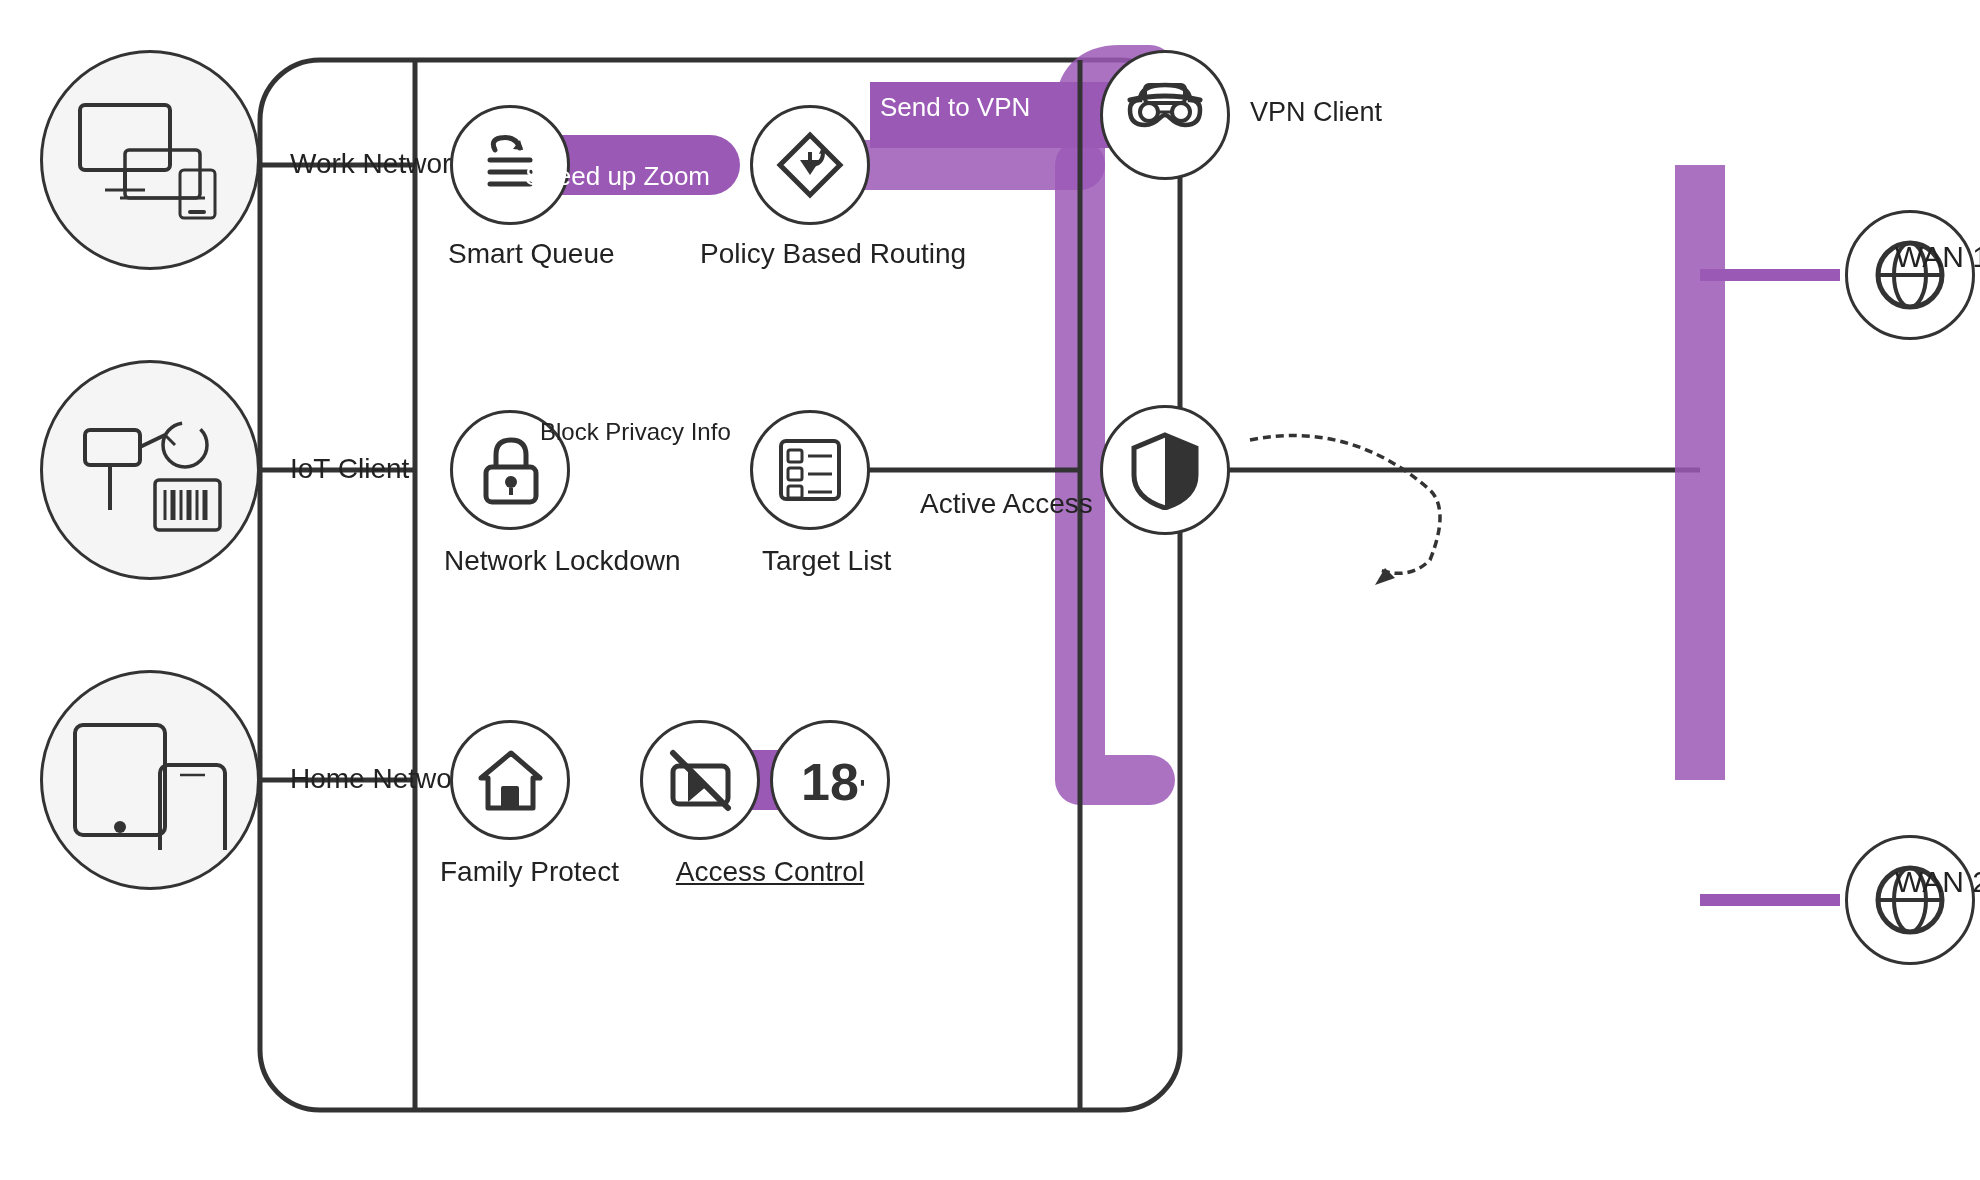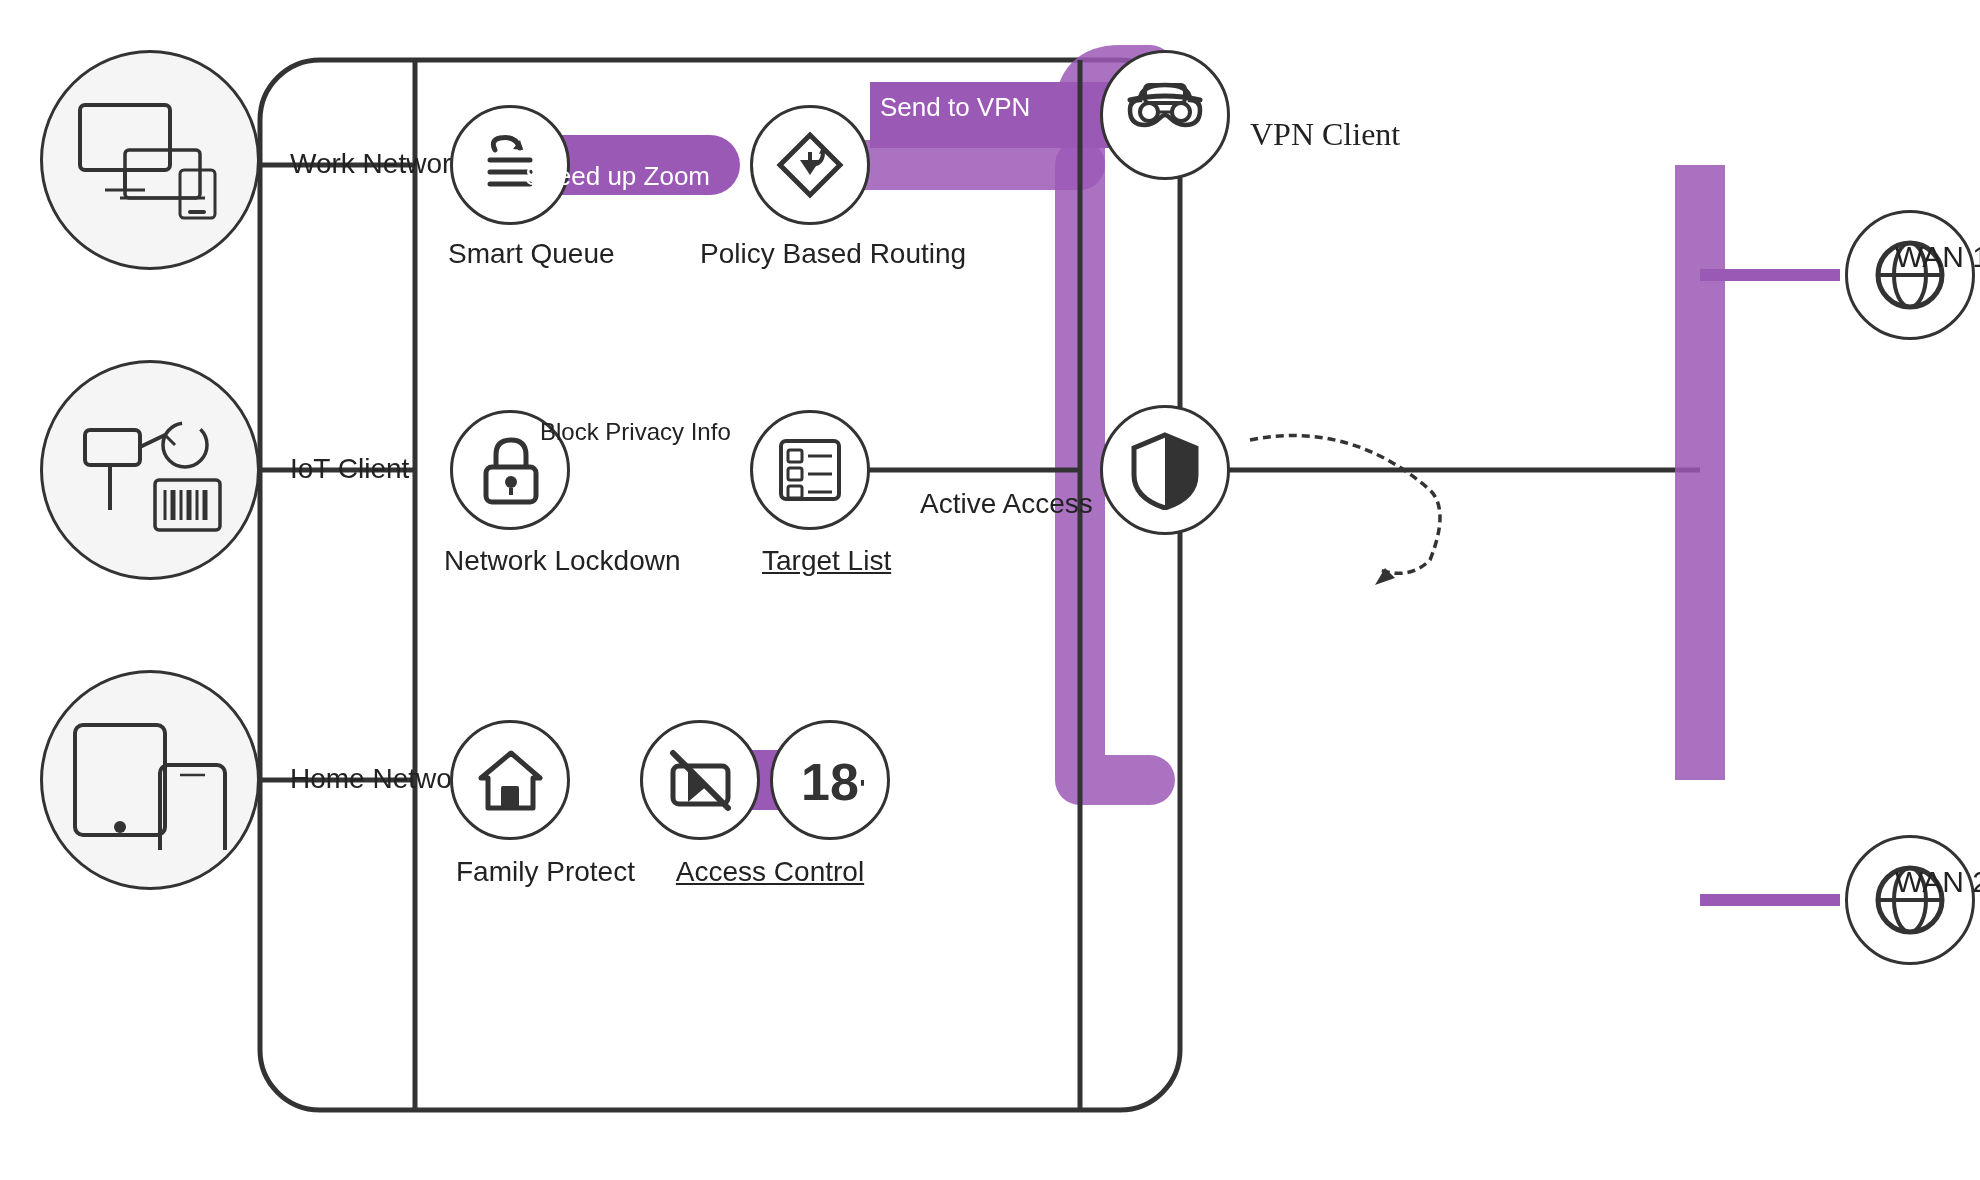--- a/index.html
+++ b/index.html
@@ -207,30 +207,30 @@
 
       <rect x="5" y="5" width="58" height="58" rx="5" fill="none" stroke="#333" stroke-width="4"></rect>
       <rect x="12" y="14" width="14" height="12" rx="2" fill="none" stroke="#333" stroke-width="3"></rect>
       <line x1="32" y1="20" x2="56" y2="20" stroke="#333" stroke-width="3"></line>
       <rect x="12" y="32" width="14" height="12" rx="2" fill="none" stroke="#333" stroke-width="3"></rect>
       <line x1="32" y1="38" x2="56" y2="38" stroke="#333" stroke-width="3"></line>
       <rect x="12" y="50" width="14" height="12" rx="2" fill="none" stroke="#333" stroke-width="3"></rect>
       <line x1="32" y1="56" x2="56" y2="56" stroke="#333" stroke-width="3"></line>
     </svg>
   </div>
-  <div class="label" style="left:762px; top:545px; text-align:center; width:100px;text-decoration:underline;">Target List</div>
+  <div class="label" style="left:762px; top:545px; text-align:center; width:100px;">Target List</div>
 
   <div class="feature-circle" style="width:120px;height:120px;left:450px;top:720px;">
     <svg width="65" height="65" viewBox="0 0 65 65">
 
       <polygon points="33,5 62,30 55,30 55,60 10,60 10,30 3,30" fill="none" stroke="#333" stroke-width="5" stroke-linejoin="round"></polygon>
       <rect x="23" y="38" width="18" height="22" rx="2" fill="#333"></rect>
     </svg>
   </div>
-  <div class="label" style="left:456px; top:856px; text-align:center; width:145px;">Family Protect</div>
+  <div class="label" style="left:440px; top:856px; text-align:center; width:145px;">Family Protect</div>
 
   <div class="feature-circle" style="width:120px;height:120px;left:640px;top:720px;">
     <svg width="65" height="65" viewBox="0 0 65 65">
 
       <rect x="5" y="18" width="55" height="38" rx="6" fill="none" stroke="#333" stroke-width="5"></rect>
       <polygon points="20,20 20,54 40,37" fill="#333"></polygon>
       <line x1="5" y1="5" x2="60" y2="60" stroke="#333" stroke-width="6" stroke-linecap="round"></line>
     </svg>
   </div>
   <div class="feature-circle" style="width:120px;height:120px;left:770px;top:720px;">
@@ -246,21 +246,21 @@
 
       <path d="M 15 20 Q 15 5 40 5 Q 65 5 65 20 Q 75 20 75 30 Q 75 45 60 45 Q 52 45 45 38 Q 42 35 40 35 Q 38 35 35 38 Q 28 45 20 45 Q 5 45 5 30 Q 5 20 15 20 Z" fill="none" stroke="#333" stroke-width="4.5"></path>
       <circle cx="24" cy="32" r="9" fill="none" stroke="#333" stroke-width="4"></circle>
       <circle cx="56" cy="32" r="9" fill="none" stroke="#333" stroke-width="4"></circle>
       <line x1="33" y1="32" x2="47" y2="32" stroke="#333" stroke-width="3"></line>
 
       <path d="M 5 20 Q 40 12 75 20" fill="none" stroke="#333" stroke-width="5" stroke-linecap="round"></path>
       <rect x="20" y="5" width="40" height="18" rx="4" fill="none" stroke="#333" stroke-width="4"></rect>
     </svg>
   </div>
-  <div class="label" style="left:1250px; top:116px; font-size:32px;font-family:Liberation Serif, serif;">VPN Client</div>
+  <div class="label" style="left:1250px; top:97px; font-size:27px;">VPN Client</div>
 
   <div class="label" style="left:880px; top:92px; color:#fff; font-size:26px; z-index:10;text-align:center;">Send to VPN</div>
 
   <div class="feature-circle" style="width:130px;height:130px;left:1100px;top:405px;">
     <svg width="75" height="80" viewBox="0 0 75 80">
 
       <path d="M 37 5 L 68 18 L 68 45 Q 68 68 37 78 Q 6 68 6 45 L 6 18 Z" fill="none" stroke="#333" stroke-width="5"></path>
 
       <path d="M 37 5 L 68 18 L 68 45 Q 68 68 37 78 Z" fill="#333"></path>
     </svg>

